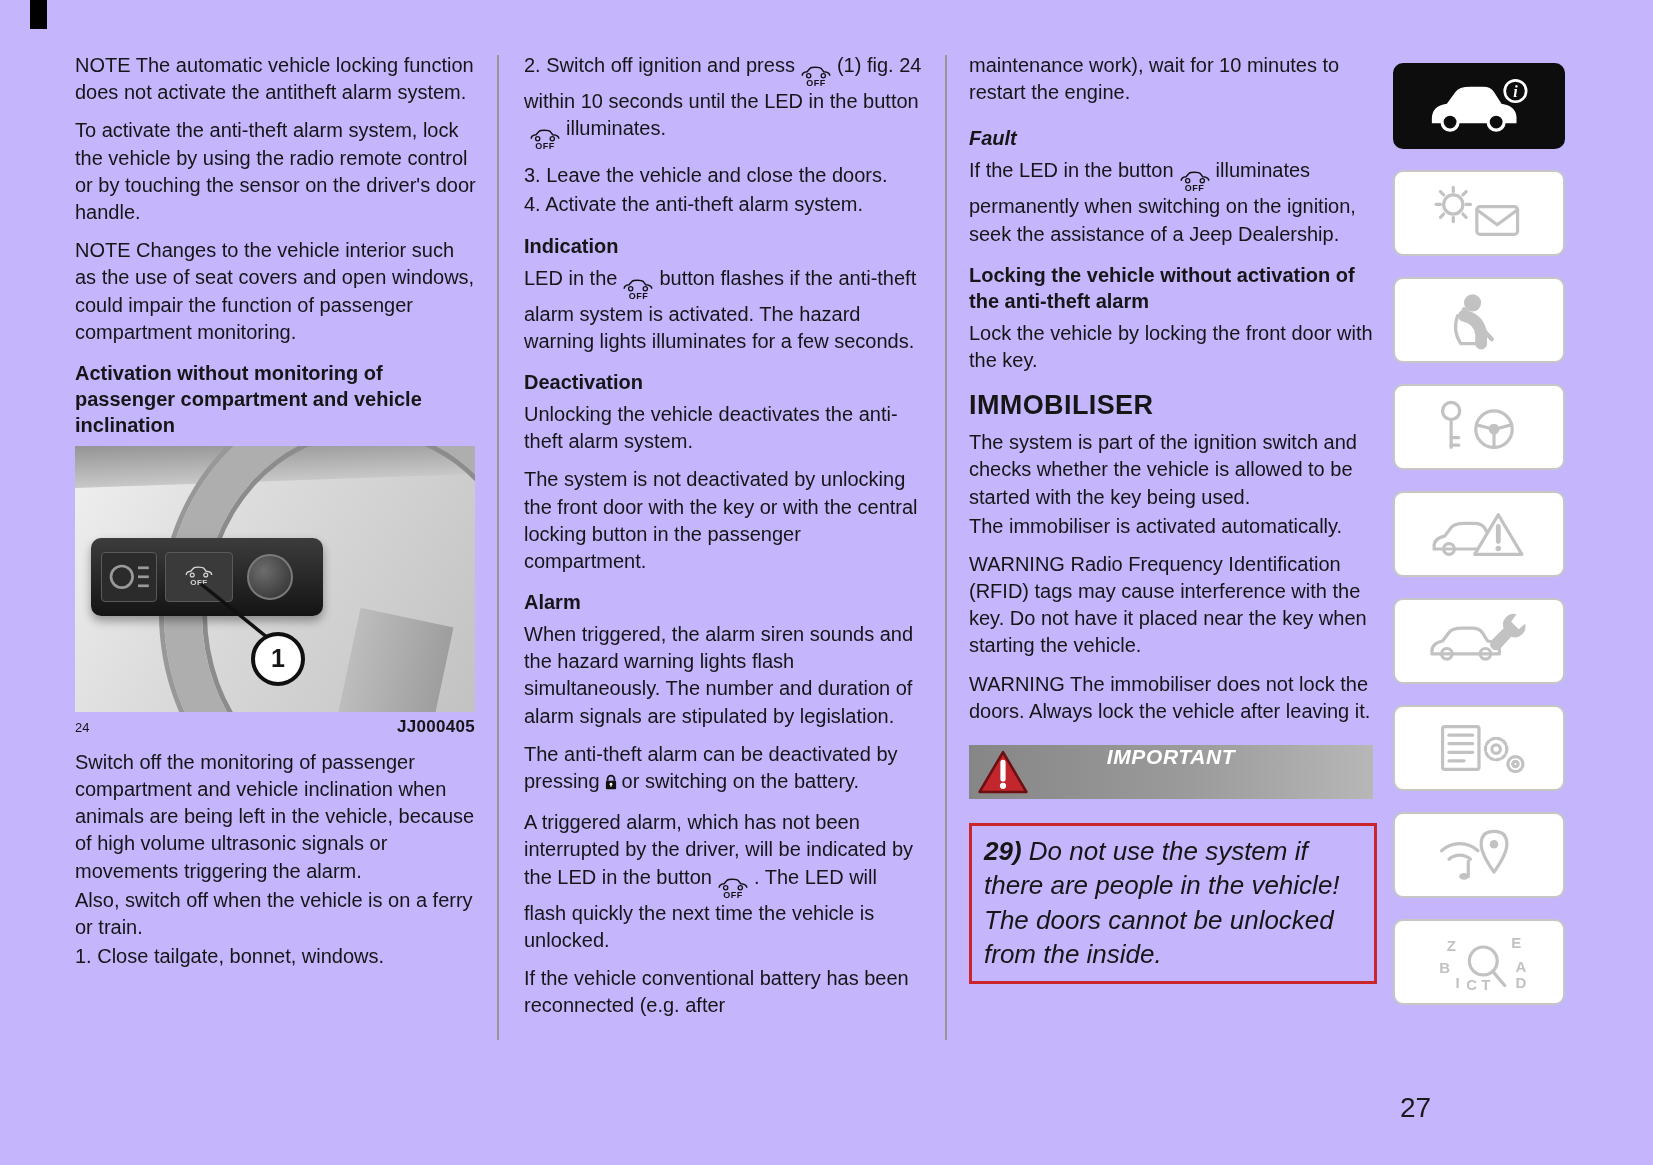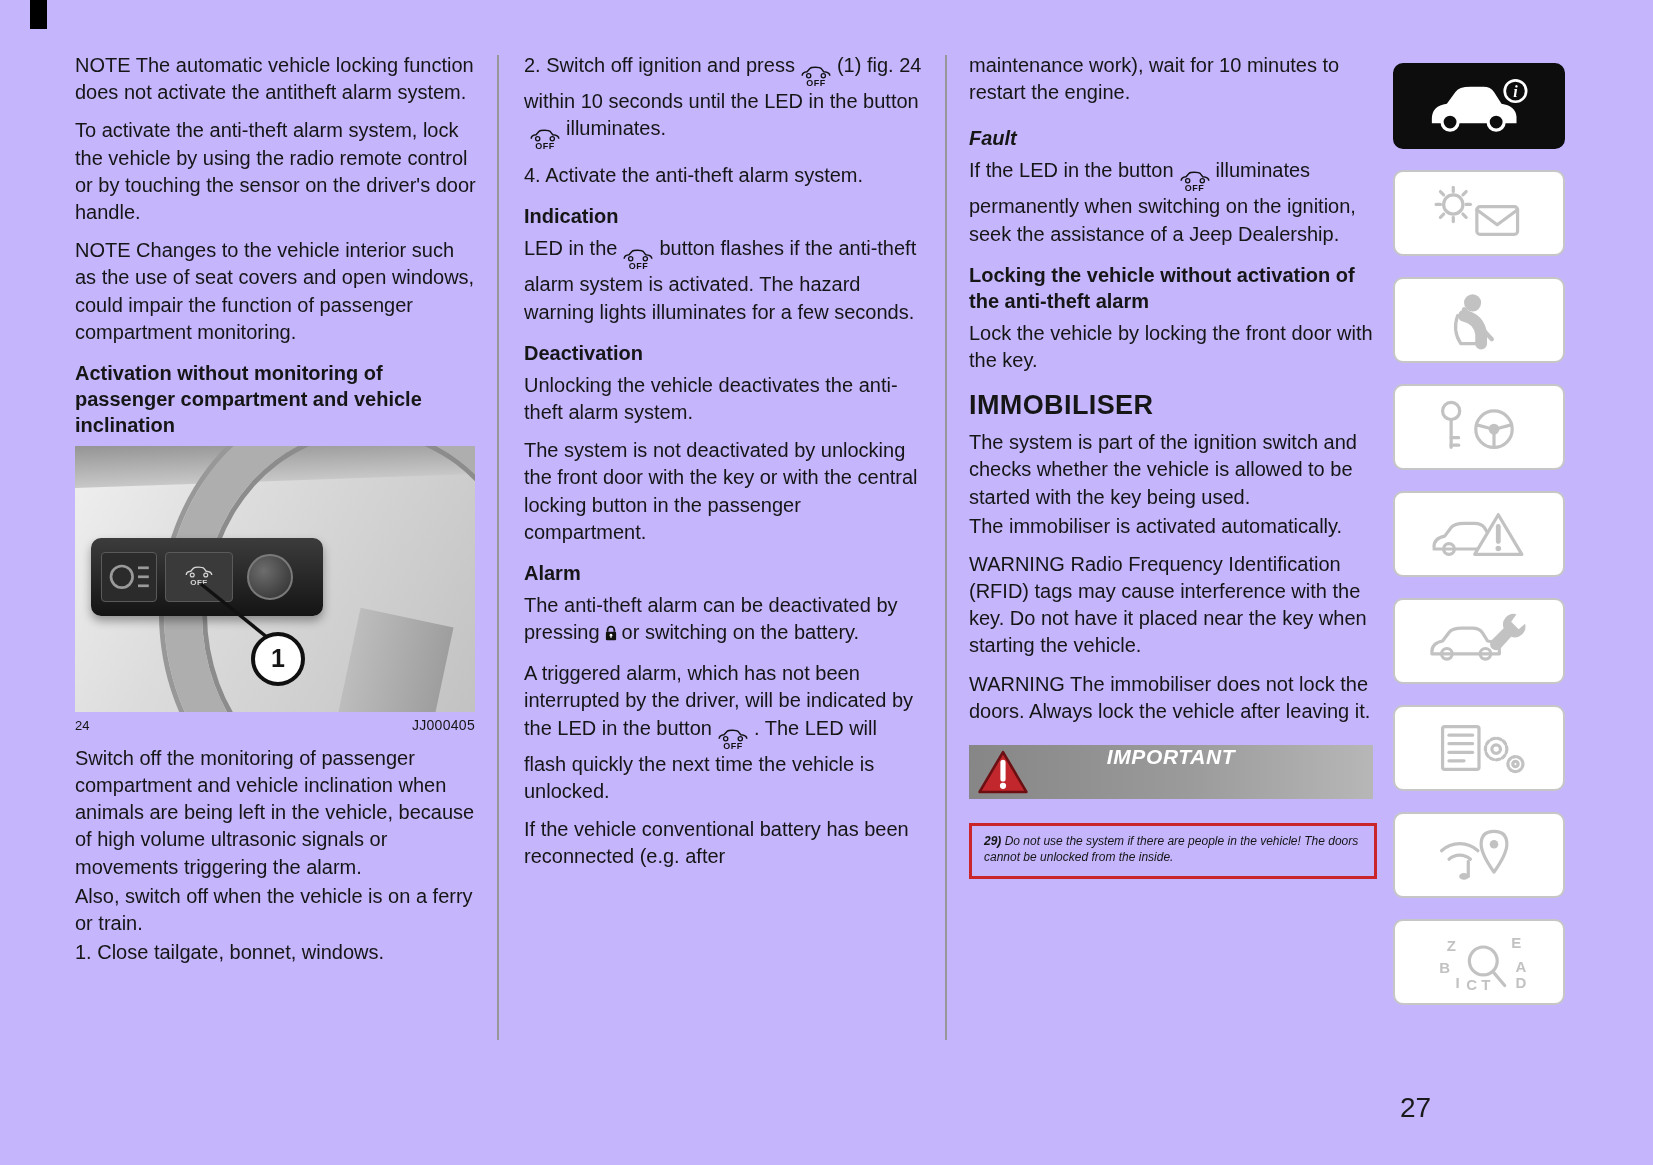--- a/index.html
+++ b/index.html
@@ -154,21 +154,21 @@
     font-weight: bold;
   }
   .fig-cap {
     display: flex;
     justify-content: space-between;
     align-items: baseline;
     margin-top: 5px;
     width: 400px;
   }
   .cap-num { font-size: 13px; }
-  .cap-code { font-size: 14px; font-weight: normal; letter-spacing: 0.3px; }
+  .cap-code { font-size: 17px; font-weight: bold; letter-spacing: 0.3px; }
 
   
   .important-banner {
     position: relative;
     height: 54px;
     margin: 20px 4px 24px 0;
     background: linear-gradient(90deg, #868686, #9b9b9b 55%, #b7b7b7);
     display: flex;
     align-items: flex-start;
     justify-content: center;
@@ -181,21 +181,21 @@
   .important-label {
     color: #ffffff;
     font-weight: bold;
     font-style: italic;
     font-size: 21px;
     letter-spacing: 0.6px;
   }
   .note-box {
     border: 3px solid #c9252b;
     padding: 8px 12px 10px 12px;
-    font-size: 12px;
+    font-size: 26px;
     line-height: 1.32;
   }
   .note-num { font-weight: bold; font-style: italic; }
   .note-text { font-style: italic; }
 
   
   .sidebar { position: absolute; left: 1393px; top: 63px; width: 172px; height: 950px; }
   .tab {
     position: absolute;
     left: 0;
@@ -294,39 +294,41 @@
           <span class="off">OFF</span>
         </span><span>(1) fig. 24 within 10 seconds until the LED in the button</span><span class="car-off">
           <svg viewBox="0 0 40 16">
             <path d="M3 12 Q3 7.5 9 7 L12.5 3 Q14 1.5 19.5 1.5 Q25 1.5 26.5 3.2 L29.5 7 Q37 7.5 37 12" fill="none" stroke="currentColor" stroke-width="1.8"></path>
             <circle cx="11" cy="12" r="2.6" fill="none" stroke="currentColor" stroke-width="1.6"></circle>
             <circle cx="29" cy="12" r="2.6" fill="none" stroke="currentColor" stroke-width="1.6"></circle>
           </svg>
           <span class="off">OFF</span>
         </span><span>illuminates.</span>
     </p>
+    <p class="para tight"><span>3. Leave the vehicle and close the doors.</span></p>
     <p class="para"><span>4. Activate the anti-theft alarm system.</span></p>
 
     <h3 class="subhead">Indication</h3>
     <p class="para">
       <span>LED in the</span><span class="car-off">
           <svg viewBox="0 0 40 16">
             <path d="M3 12 Q3 7.5 9 7 L12.5 3 Q14 1.5 19.5 1.5 Q25 1.5 26.5 3.2 L29.5 7 Q37 7.5 37 12" fill="none" stroke="currentColor" stroke-width="1.8"></path>
             <circle cx="11" cy="12" r="2.6" fill="none" stroke="currentColor" stroke-width="1.6"></circle>
             <circle cx="29" cy="12" r="2.6" fill="none" stroke="currentColor" stroke-width="1.6"></circle>
           </svg>
           <span class="off">OFF</span>
         </span><span>button flashes if the anti-theft alarm system is activated. The hazard warning lights illuminates for a few seconds.</span>
     </p>
 
     <h3 class="subhead">Deactivation</h3>
     <p class="para"><span>Unlocking the vehicle deactivates the anti-theft alarm system.</span></p>
     <p class="para"><span>The system is not deactivated by unlocking the front door with the key or with the central locking button in the passenger compartment.</span></p>
 
     <h3 class="subhead">Alarm</h3>
+    <p class="para"><span>When triggered, the alarm siren sounds and the hazard warning lights flash simultaneously. The number and duration of alarm signals are stipulated by legislation.</span></p>
     <p class="para">
       <span>The anti-theft alarm can be deactivated by pressing</span><span class="lock-inline"><svg viewBox="0 0 12 15">
             <path d="M3 6 V4.5 A3 3 0 0 1 9 4.5 V6" fill="none" stroke="#111" stroke-width="1.6"></path>
             <rect x="1.5" y="6" width="9" height="7.5" rx="1" fill="#111"></rect>
             <circle cx="6" cy="9" r="1.2" fill="#fff"></circle>
             <rect x="5.5" y="9" width="1" height="2.4" fill="#fff"></rect>
           </svg></span><span>or switching on the battery.</span>
     </p>
     <p class="para">
       <span>A triggered alarm, which has not been interrupted by the driver, will be indicated by the LED in the button</span><span class="car-off">

